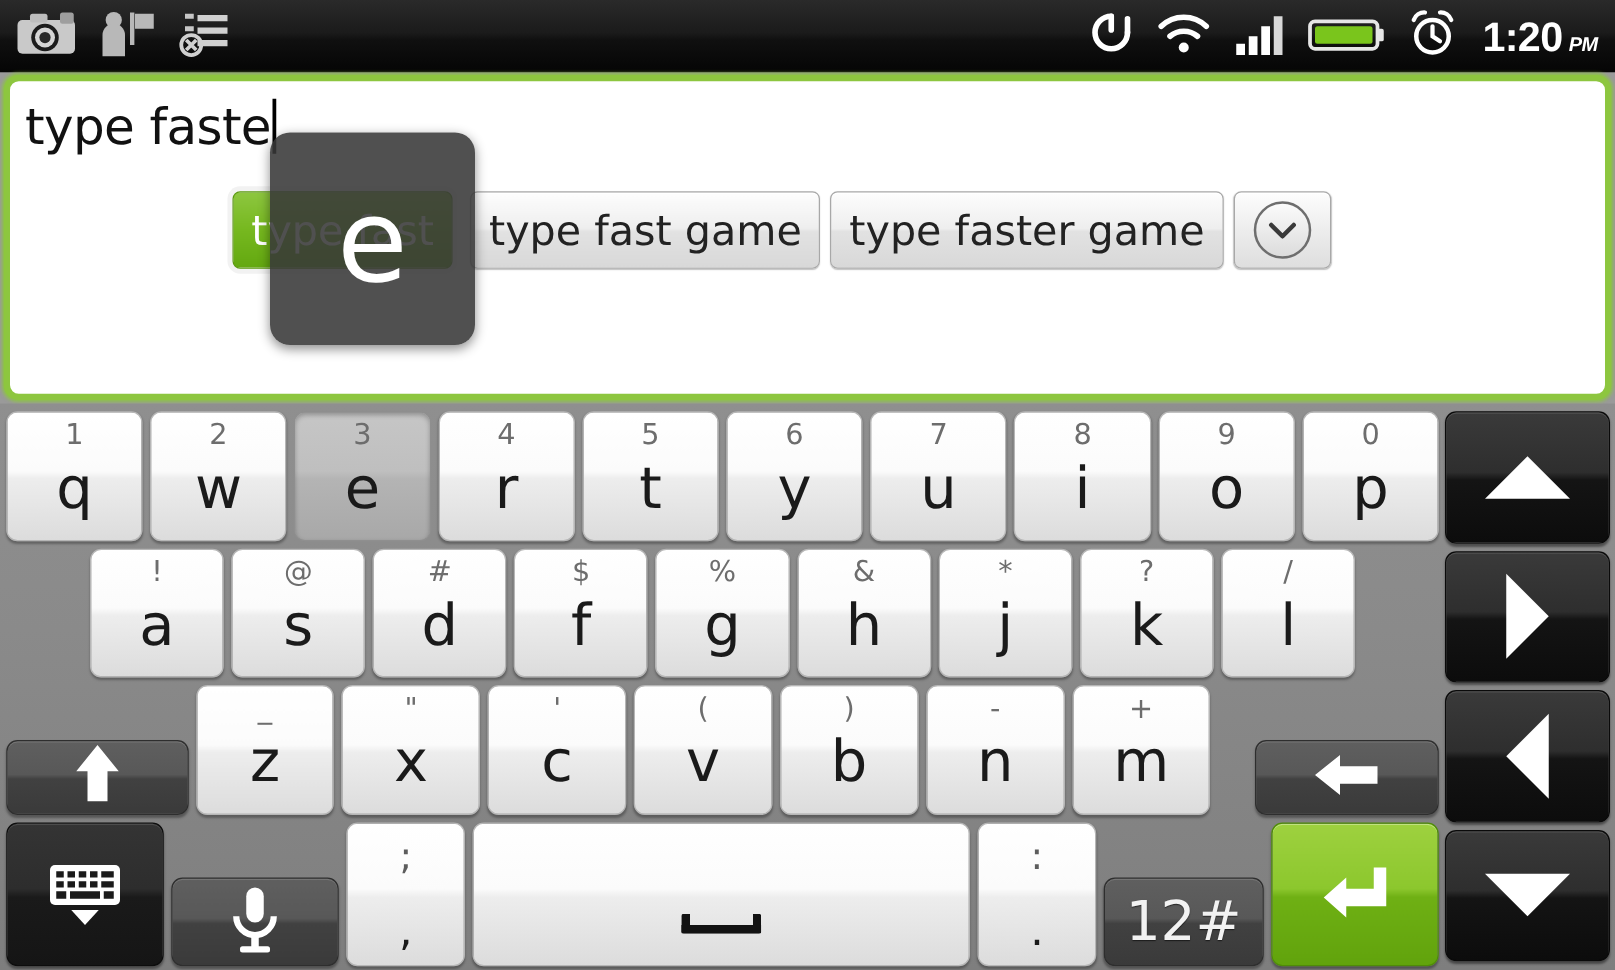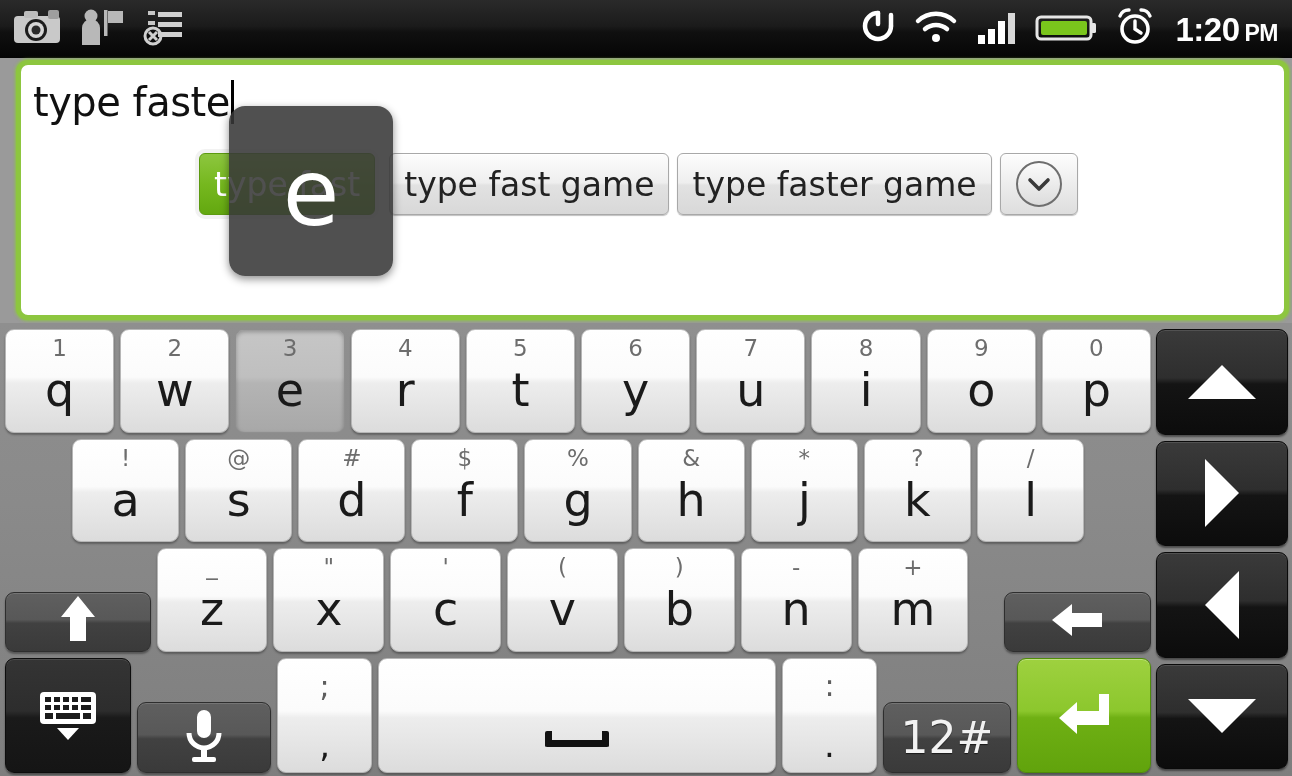--- a/index.html
+++ b/index.html
@@ -37,29 +37,29 @@
     color: #fff;
     font-size: 33px;
     font-weight: bold;
     letter-spacing: -0.5px;
     line-height: 1;
     display: flex;
     align-items: baseline;
     gap: 5px;
     margin-left: 2px;
   }
-  .clock .ampm { font-size: 23px; font-weight: bold; }
+  .clock .ampm { font-size: 16px; font-weight: bold; font-style: italic; }
 
   
   .field-wrap {
     position: absolute;
     left: 0; top: 58px;
     width: 1292px; height: 265px;
     background: #9a9a9a;
-    padding: 2px 3px 3px 16px;
+    padding: 2px 3px 3px 3px;
   }
   .field {
     position: relative;
     width: 100%; height: 100%;
     background: #ffffff;
     border: 5px solid #8dc63f;
     border-radius: 12px;
     box-shadow: 0 0 3px 1px rgba(140,200,60,0.85), inset 0 0 0 1px #ffffff;
     overflow: visible;
   }

